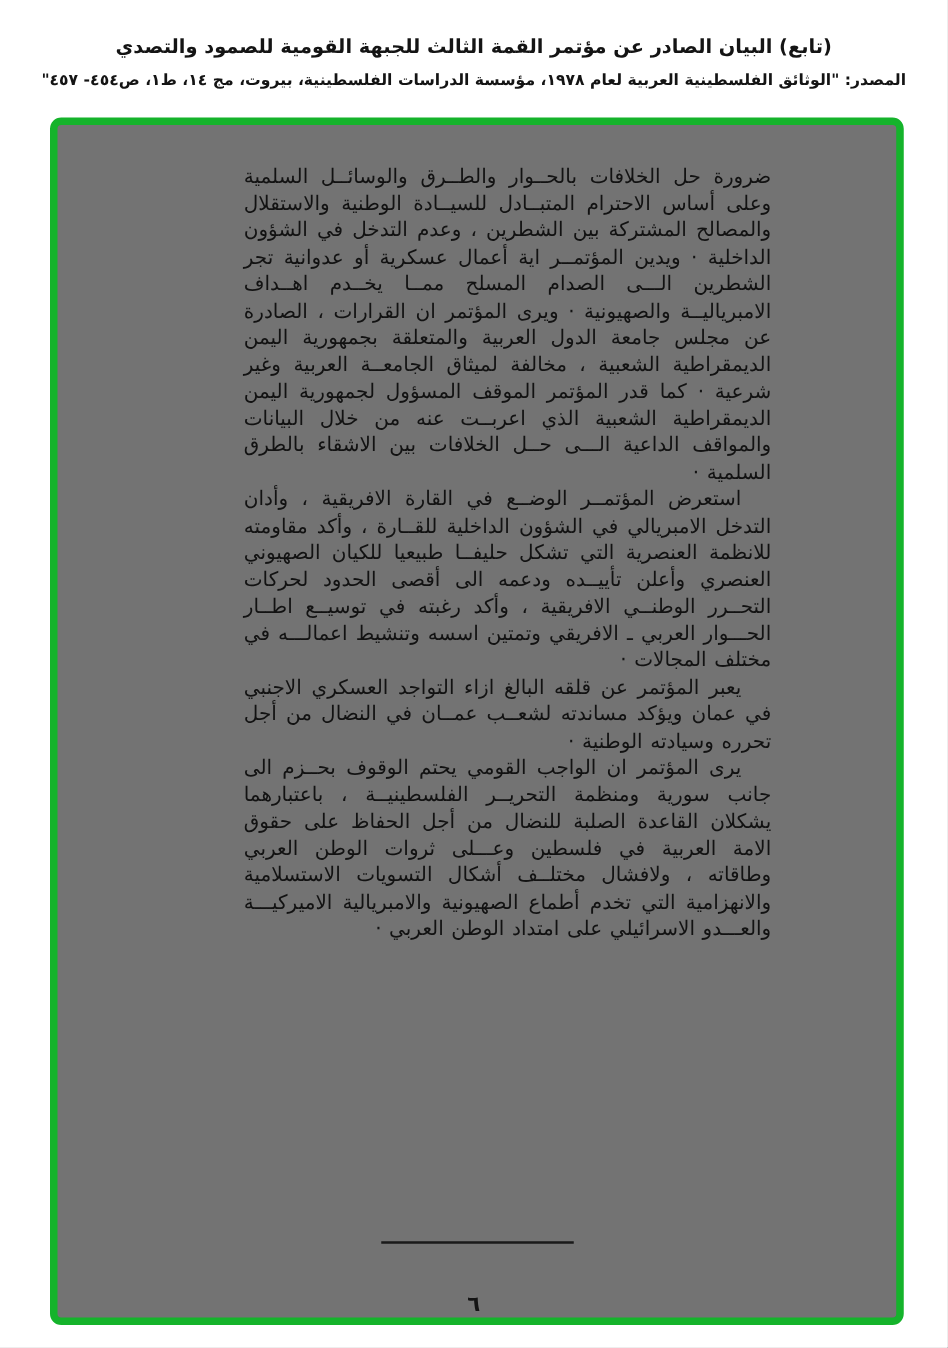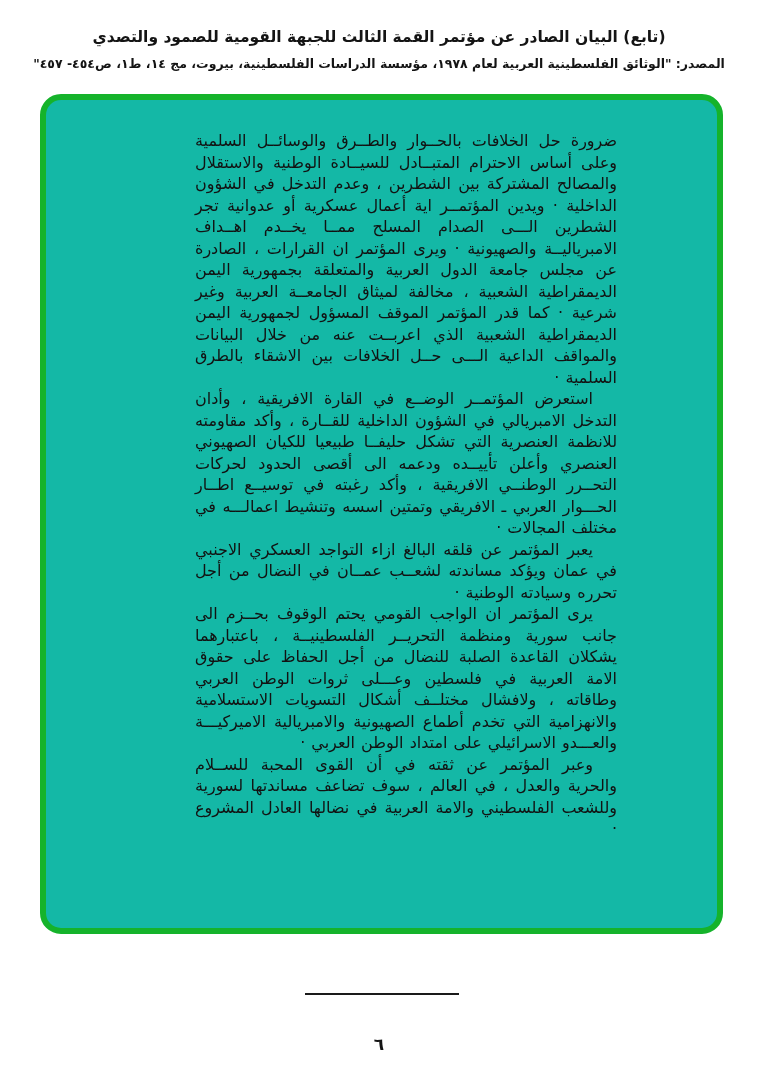--- a/index.html
+++ b/index.html
@@ -35,24 +35,24 @@
     margin-top: 7px;
     font-size: 12.5px;
     font-weight: bold;
     line-height: 18px;
   }
   .doc-frame {
     position: absolute;
     left: 40px;
     top: 94px;
     width: 683px;
-    height: 840px;
+    height: 966px;
     border: 6px solid #15b32b;
-    border-radius: 21px;
-    background: #14b8a6;
+    border-radius: 9px;
+    background: #737373;
   }
   .doc-text {
     position: absolute;
     top: 30px;
     right: 100px;
     width: 422px;
     direction: rtl;
     text-align: justify;
     text-align-last: right;
     font-size: 16px;
@@ -91,20 +91,19 @@
     <div class="header-title">(تابع)  البيان الصادر عن مؤتمر القمة الثالث للجبهة القومية للصمود والتصدي</div>
     <div class="header-source">المصدر: "الوثائق الفلسطينية العربية لعام ١٩٧٨، مؤسسة الدراسات الفلسطينية، بيروت، مج ١٤، ط١، ص٤٥٤- ٤٥٧"</div>
   </div>
 
   <div class="doc-frame" style="border-color: rgb(21, 179, 43);">
     <div class="doc-text">
       <p>ضرورة حل الخلافات بالحــوار والطــرق والوسائــل السلمية وعلى أساس الاحترام المتبــادل للسيــادة الوطنية والاستقلال والمصالح المشتركة بين الشطرين ، وعدم التدخل في الشؤون الداخلية · ويدين المؤتمــر اية أعمال عسكرية أو عدوانية تجر الشطرين الـــى الصدام المسلح ممــا يخــدم اهــداف الامبرياليــة والصهيونية · ويرى المؤتمر ان القرارات ، الصادرة عن مجلس جامعة الدول العربية والمتعلقة بجمهورية اليمن الديمقراطية الشعبية ، مخالفة لميثاق الجامعــة العربية وغير شرعية · كما قدر المؤتمر الموقف المسؤول لجمهورية اليمن الديمقراطية الشعبية الذي اعربــت عنه من خلال البيانات والمواقف الداعية الـــى حــل الخلافات بين الاشقاء بالطرق السلمية ·</p>
       <p class="indented">استعرض المؤتمــر الوضــع في القارة الافريقية ، وأدان التدخل الامبريالي في الشؤون الداخلية للقــارة ، وأكد مقاومته للانظمة العنصرية التي تشكل حليفــا طبيعيا للكيان الصهيوني العنصري وأعلن تأييــده ودعمه الى أقصى الحدود لحركات التحــرر الوطنــي الافريقية ، وأكد رغبته في توسيــع اطــار الحـــوار العربي ـ الافريقي وتمتين اسسه وتنشيط اعمالـــه في مختلف المجالات ·</p>
       <p class="indented">يعبر المؤتمر عن قلقه البالغ ازاء التواجد العسكري الاجنبي في عمان ويؤكد مساندته لشعــب عمــان في النضال من أجل تحرره وسيادته الوطنية ·</p>
       <p class="indented">يرى المؤتمر ان الواجب القومي يحتم الوقوف بحــزم الى جانب سورية ومنظمة التحريــر الفلسطينيــة ، باعتبارهما يشكلان القاعدة الصلبة للنضال من أجل الحفاظ على حقوق الامة العربية في فلسطين وعـــلى ثروات الوطن العربي وطاقاته ، ولافشال مختلــف أشكال التسويات الاستسلامية والانهزامية التي تخدم أطماع الصهيونية والامبريالية الاميركيـــة والعـــدو الاسرائيلي على امتداد الوطن العربي ·</p>
-      <p class="indented">وعبر المؤتمر عن ثقته في أن القوى المحبة للســلام والحرية والعدل ، في العالم ، سوف تضاعف مساندتها لسورية وللشعب الفلسطيني والامة العربية في نضالها العادل المشروع ·</p>
     </div>
     <div class="separator-rule"></div>
   </div>
 
   <div class="page-number">٦</div>
 
 </div>
 
 </body></html>

